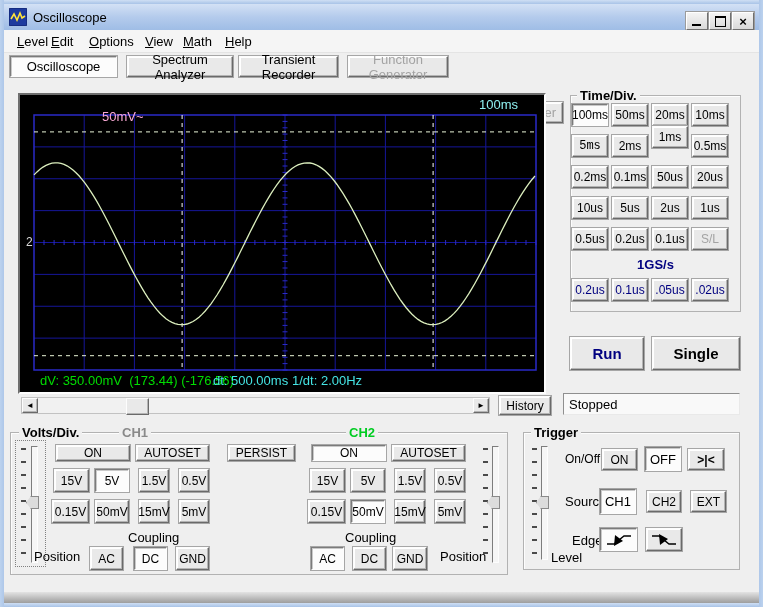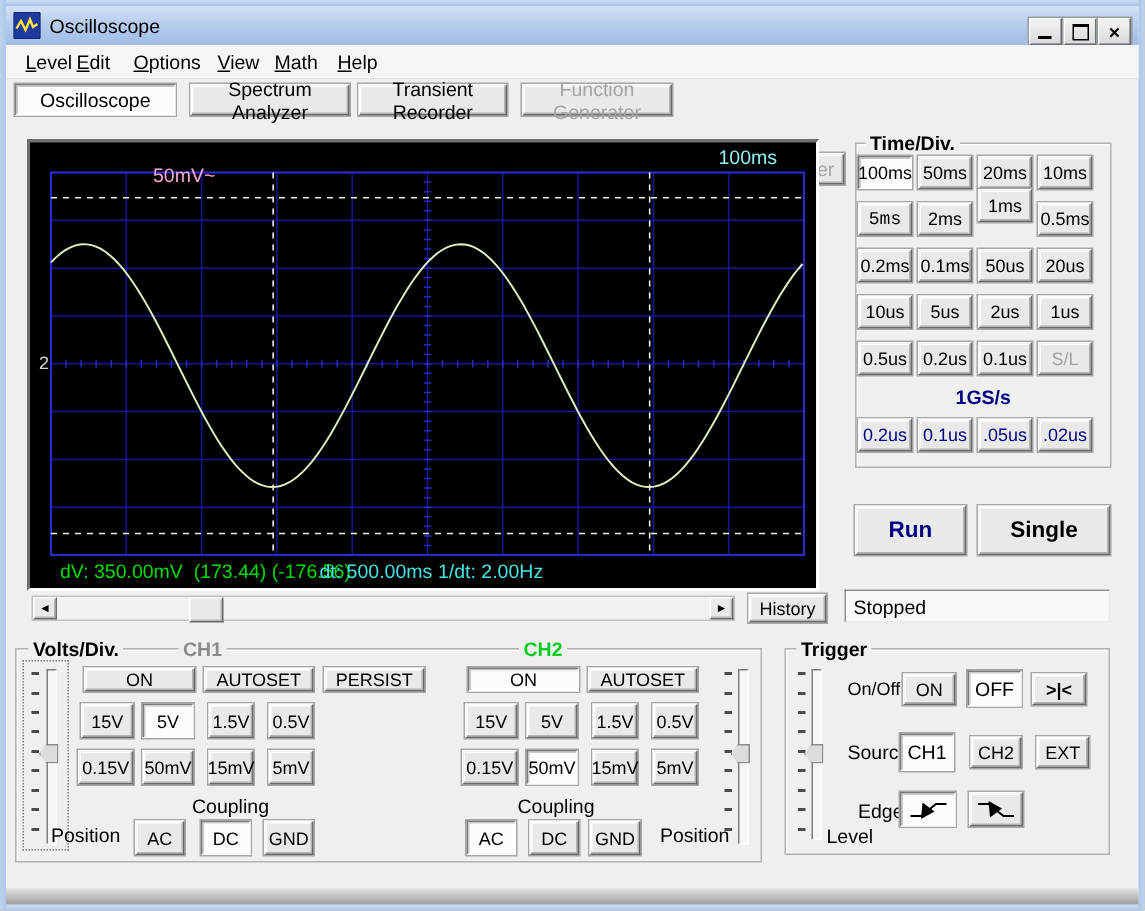--- a/index.html
+++ b/index.html
@@ -150,21 +150,21 @@
     <span class="group-label" style="left:335px;font-weight:bold;color:#00cc22;">CH2</span>
   </div>
 
   <div class="dotted" style="left:15px;top:440px;width:29px;height:125px;"></div>
   <div class="sl-ticks" style="left:21px;top:448px;height:110px;"></div>
   <div class="sl-track" style="left:31px;top:446px;height:115px;"></div>
   <div class="sl-thumb" style="left:26px;top:496px;"></div>
 
   <button class="btn sm" style="left:56px;top:445px;width:74px;height:16px;">ON</button>
   <button class="btn sm" style="left:136px;top:445px;width:73px;height:16px;">AUTOSET</button>
-  <button class="btn sm" style="left:216px;top:445px;width:67px;height:16px;">PERSIST</button>
+  <button class="btn sm" style="left:228px;top:445px;width:67px;height:16px;">PERSIST</button>
   <button class="btn sm" style="left:54px;top:469px;width:35px;height:23px;">15V</button>
   <button class="btn sm pressed" style="left:95px;top:469px;width:34px;height:23px;">5V</button>
   <button class="btn sm" style="left:139px;top:469px;width:30px;height:23px;">1.5V</button>
   <button class="btn sm" style="left:179px;top:469px;width:30px;height:23px;">0.5V</button>
   <button class="btn sm" style="left:52px;top:500px;width:37px;height:23px;">0.15V</button>
   <button class="btn sm" style="left:95px;top:500px;width:34px;height:23px;">50mV</button>
   <button class="btn sm" style="left:139px;top:500px;width:30px;height:23px;">15mV</button>
   <button class="btn sm" style="left:179px;top:500px;width:30px;height:23px;">5mV</button>
   <div class="plain-label" style="left:128px;top:530px;">Coupling</div>
   <button class="btn sm" style="left:90px;top:547px;width:33px;height:23px;">AC</button>

